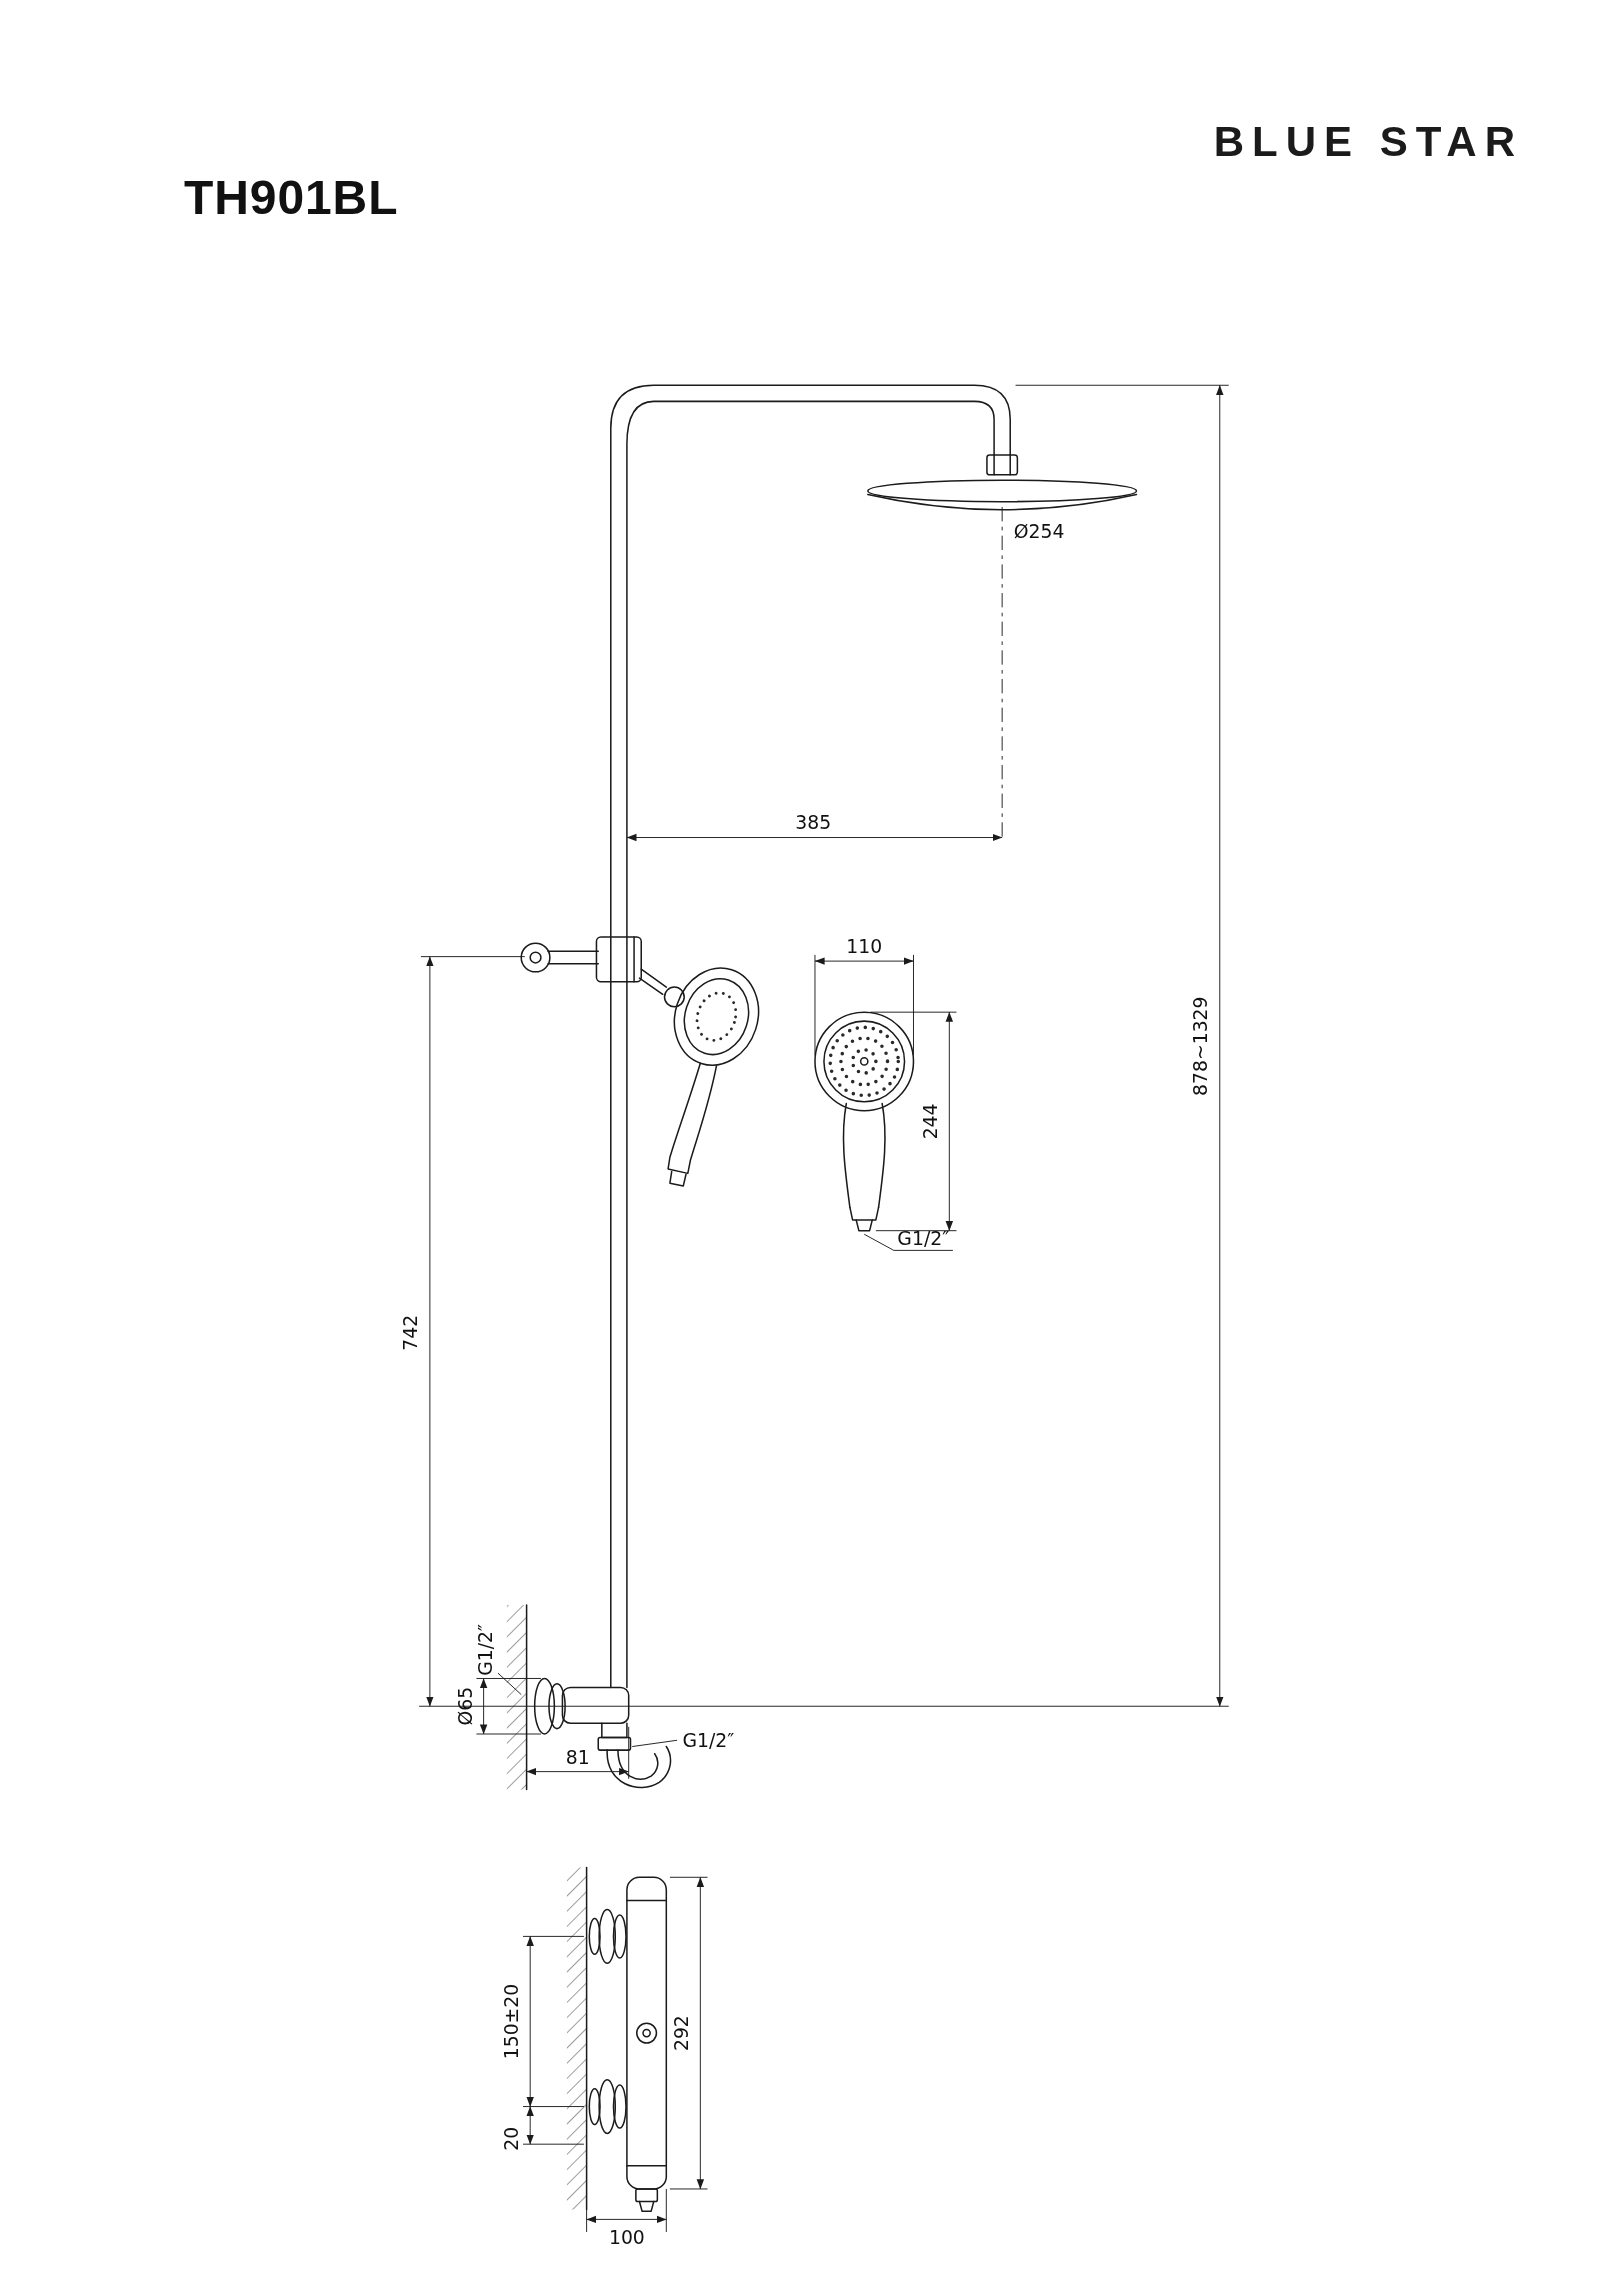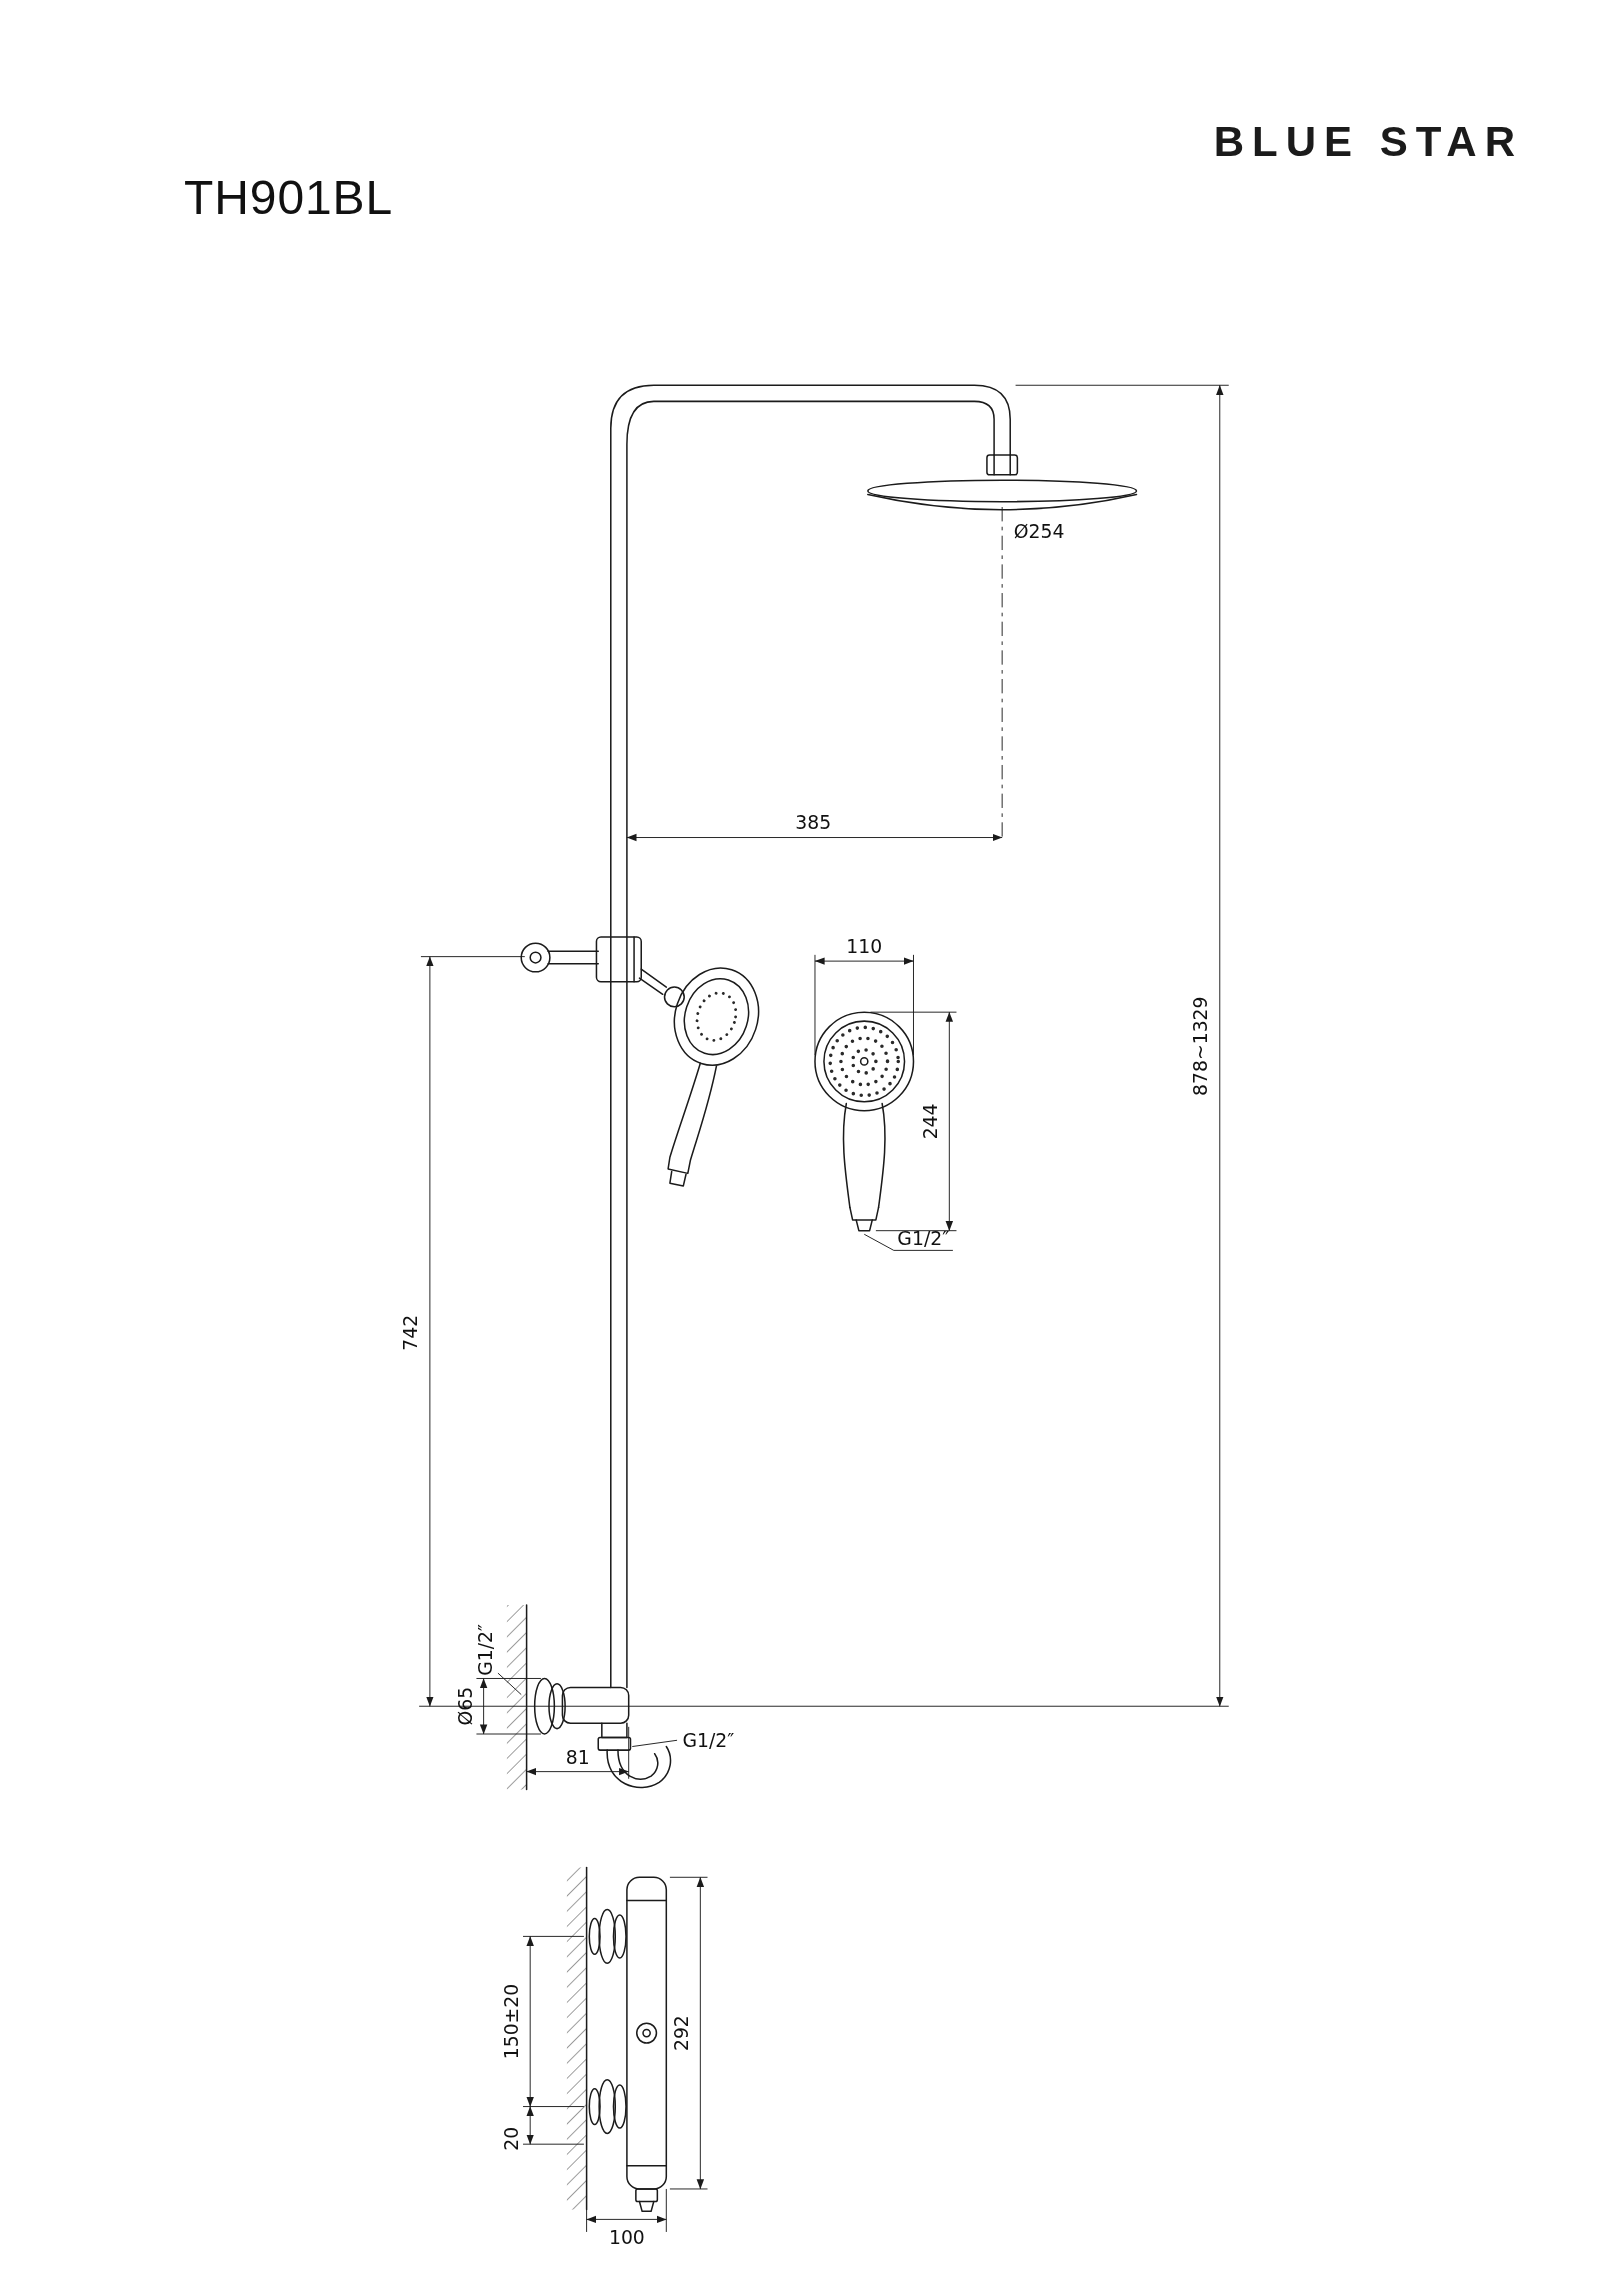--- a/index.html
+++ b/index.html
@@ -1,20 +1,20 @@
 <!DOCTYPE html>
 <html style="font-size:14.3px"><head>
 <meta charset="utf-8">
 <style>
   html,body{margin:0;padding:0;background:#ffffff;}
   #sheet{position:relative;width:1621px;height:2293px;background:#ffffff;overflow:hidden;
          font-family:"Liberation Sans", sans-serif;color:#111;border-radius:24px;}
   .brand{position:absolute;top:118px;left:1057px;width:466px;text-align:right;
          font-size:42px;font-weight:600;letter-spacing:8px;color:#1b1b1b;}
-  .model{position:absolute;top:170px;left:184px;font-size:48px;font-weight:400;
+  .model{position:absolute;top:170px;left:184px;font-size:48px;font-weight:700;
          letter-spacing:0.9px;color:#111;}
   svg{position:absolute;top:0;left:0;}
   .ln{fill:none;stroke:#1b1b1b;stroke-width:1.7;stroke-linecap:round;stroke-linejoin:round;}
   .thin{fill:none;stroke:#1b1b1b;stroke-width:1.05;}
   .cl{fill:none;stroke:#1b1b1b;stroke-width:1.05;stroke-dasharray:16 6 4 6;}
   .dots{fill:none;stroke:#2a2a2a;stroke-width:4;stroke-linecap:round;stroke-dasharray:0 9;}
   .dots-s{fill:none;stroke:#2a2a2a;stroke-width:3.2;stroke-linecap:round;stroke-dasharray:0 8;}
   .dim{font-family:"DejaVu Sans", sans-serif;font-size:21px;fill:#111;}
   .wall{fill:url(#hatch);stroke:none;}
 </style>

